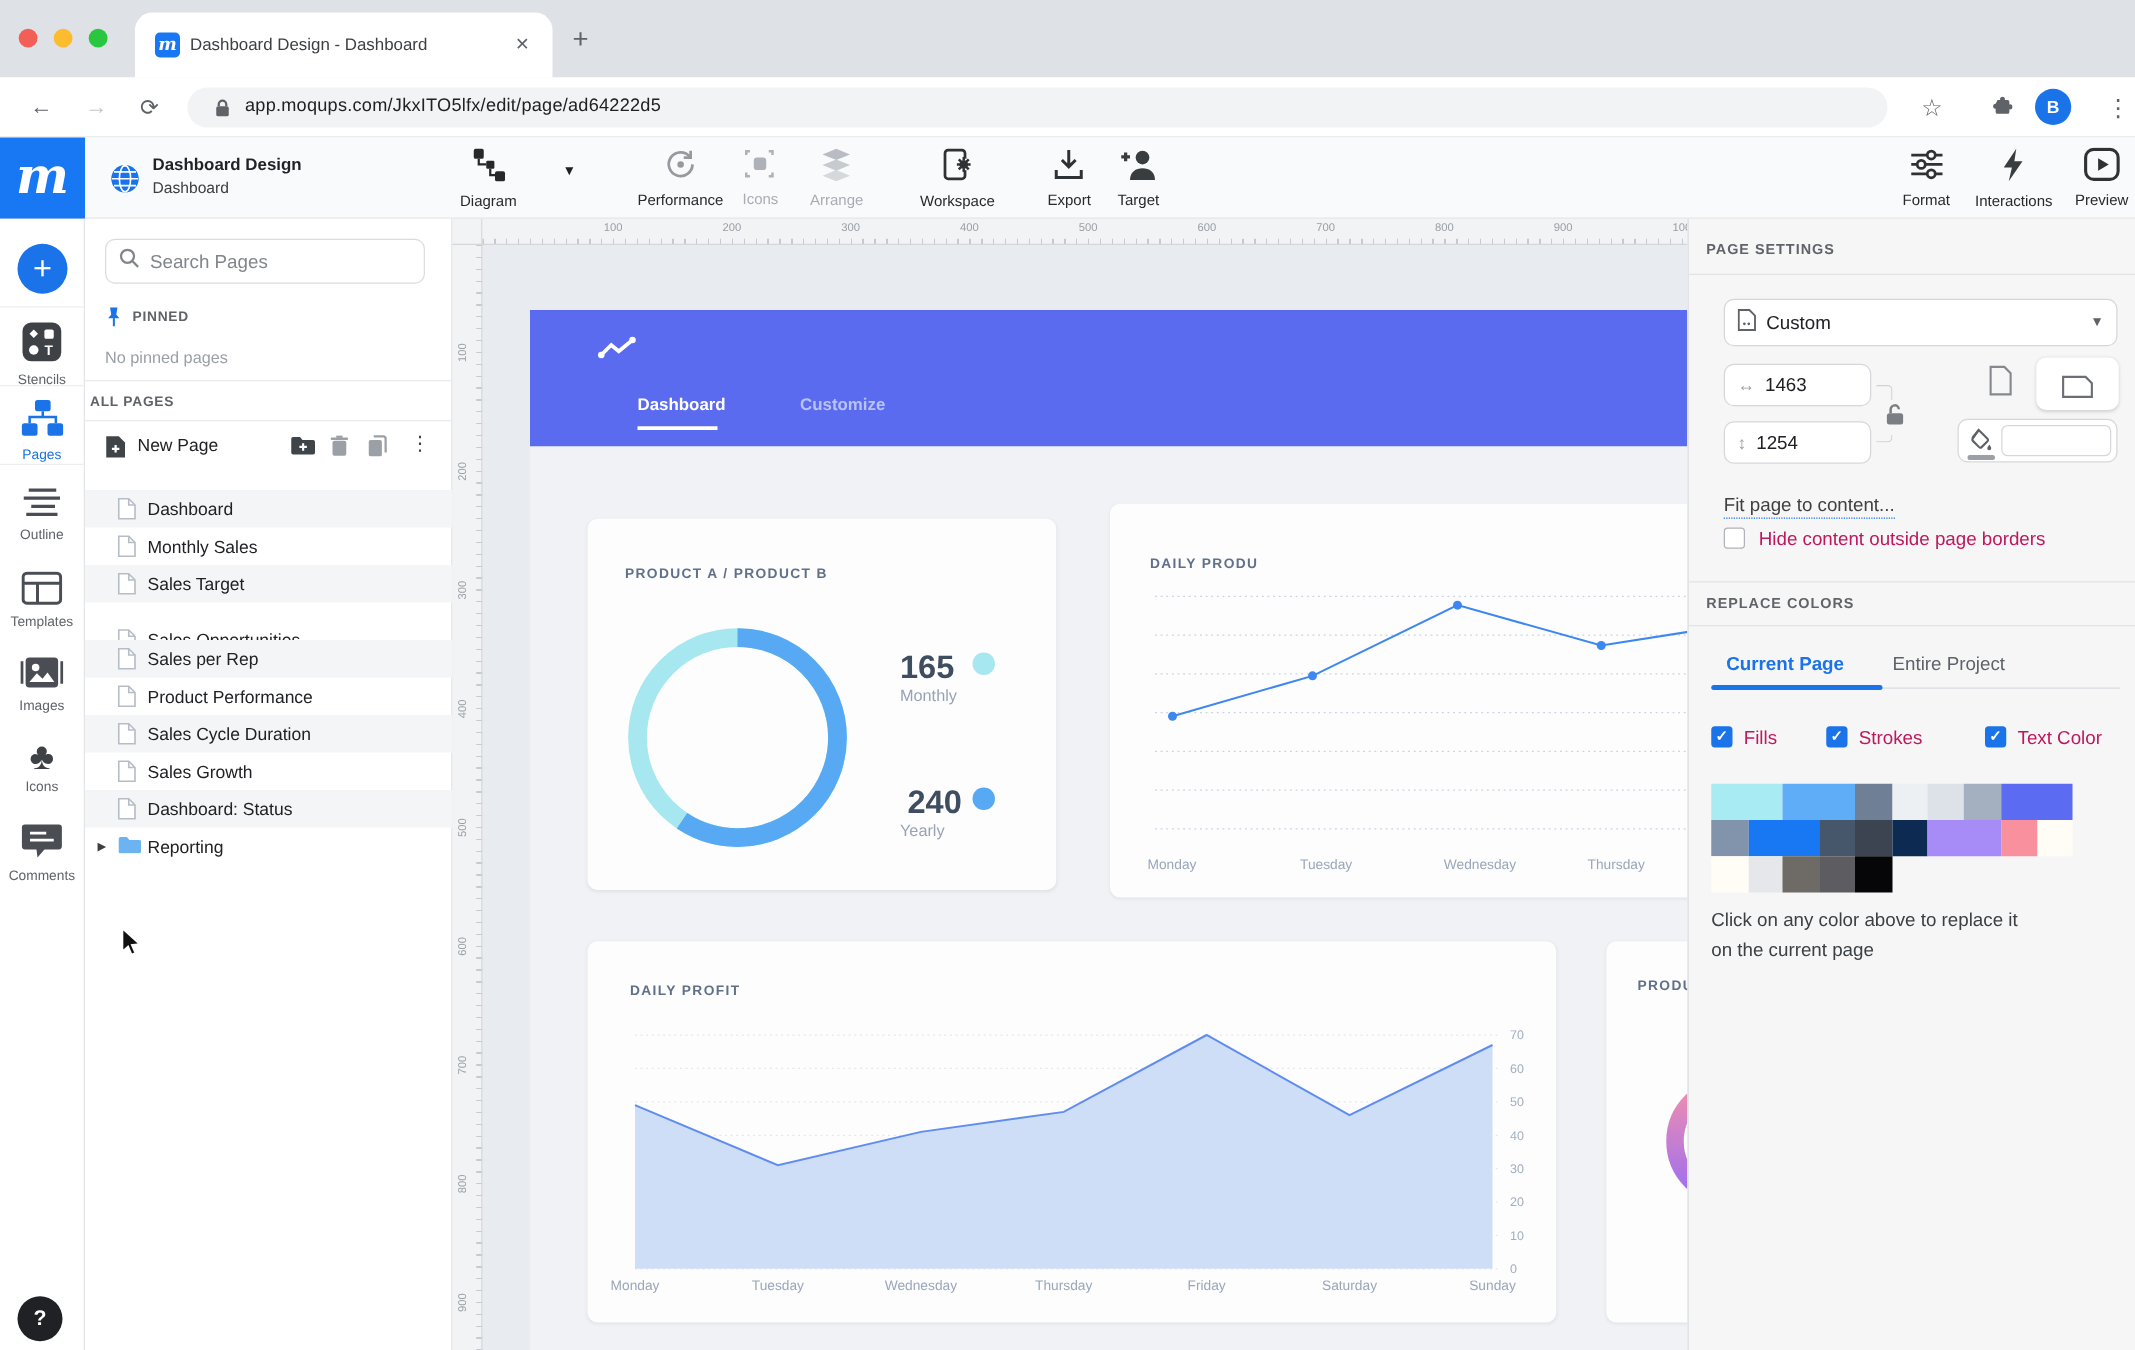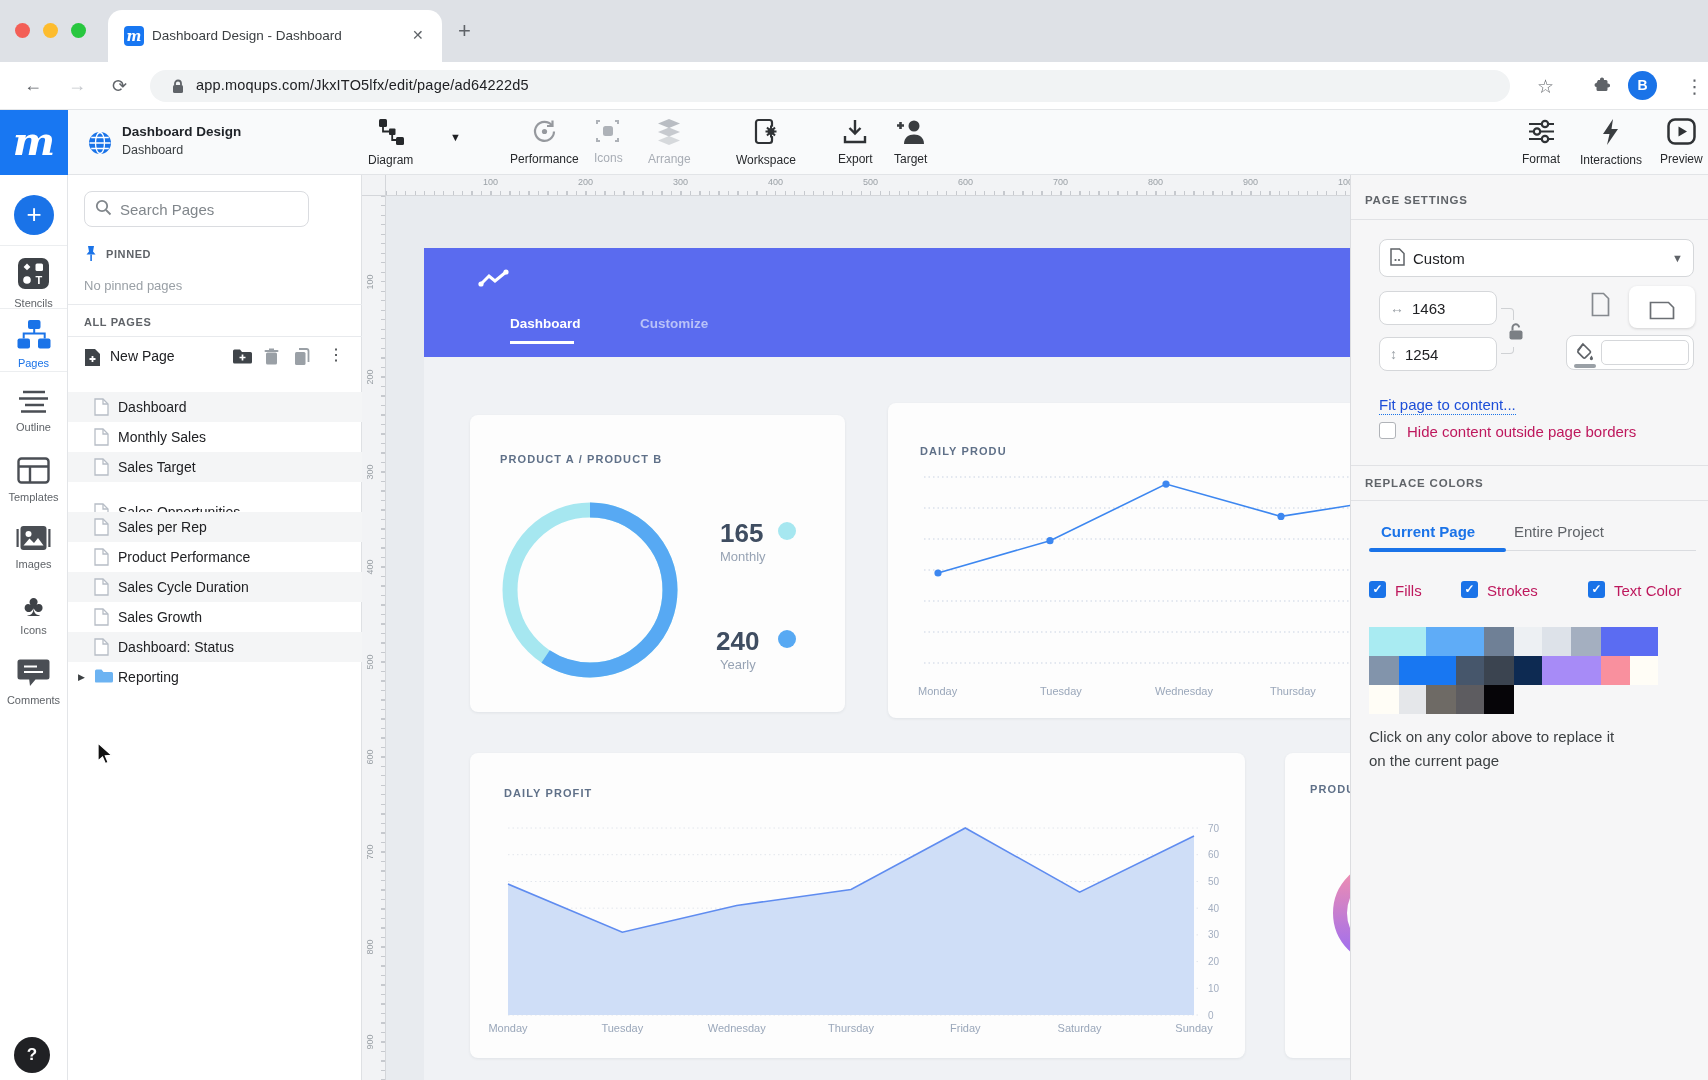--- a/index.html
+++ b/index.html
@@ -30,21 +30,21 @@
   
   #leftrail{left:0;top:175px;width:68px;height:905px;background:#fff;border-right:1px solid #e3e5e8}
   .railitem{position:absolute;left:0;width:67px;display:flex;flex-direction:column;align-items:center;gap:3px}
   .railitem .rlbl{font-size:11px;color:#5f6368}
   .railitem.active .rlbl{color:#1a73e8}
   .railsep{position:absolute;left:0;width:67px;height:1px;background:#eceef0}
   #plusbtn{left:14px;top:20px;width:40px;height:40px;border-radius:50%;background:#1a73e8;color:#fff;text-align:center;line-height:38px;font-size:26px}
   #helpbtn{left:14px;top:862px;width:36px;height:36px;border-radius:50%;background:#202124;color:#fff;text-align:center;line-height:36px;font-size:17px;font-weight:bold}
   
   #pagespanel{left:68px;top:175px;width:294px;height:905px;background:#fff;border-right:1px solid #dfe1e4}
-  #searchbox{left:16px;top:16px;width:225px;height:36px;border:1px solid #dadce0;border-radius:8px;background:#fff;display:flex;align-items:center;padding-left:10px;gap:8px}
+  #searchbox{left:16px;top:16px;width:256px;height:36px;border:1px solid #dadce0;border-radius:8px;background:#fff;display:flex;align-items:center;padding-left:10px;gap:8px}
   #searchbox .ph{font-size:15px;color:#80868b}
   .sechdr{font-size:11px;font-weight:bold;letter-spacing:.6px;color:#5f6368}
   .pdiv{position:absolute;left:0;width:294px;height:1px;background:#e8eaed}
   #newpagerow{left:0;top:166px;width:294px;height:32px}
   #newpagerow .nlbl{position:absolute;left:42px;top:7px;font-size:14px;color:#202124}
   .rowicon{position:absolute;top:7px}
   .prow{position:absolute;left:0;width:294px;height:30px}
   .prow.stripe{background:#f4f5f6}
   .prow .picon{position:absolute;left:26px;top:6px}
   .prow .plabel{position:absolute;left:50px;top:7px;font-size:14px;color:#202124}
@@ -66,21 +66,21 @@
   .cardtitle{position:absolute;font-size:11px;font-weight:bold;letter-spacing:1.1px;color:#5f7088}
   .bignum{position:absolute;font-size:26px;font-weight:bold;color:#3f4d61}
   .smalllbl{position:absolute;font-size:13px;color:#97a3b4}
   .dot{position:absolute;width:18px;height:18px;border-radius:50%}
   
   #rightpanel{left:1350px;top:175px;width:358px;height:905px;background:#f6f6f7;border-left:1px solid #dcdde0}
   .rphdr{position:absolute;font-size:11.5px;font-weight:bold;letter-spacing:.8px;color:#606469}
   .rpdiv{position:absolute;left:0;width:358px;height:1px;background:#e1e2e5}
   .field{position:absolute;background:#fff;border:1px solid #d5d7da;border-radius:8px;display:flex;align-items:center;gap:8px;padding:0 10px;font-size:15px;color:#202124}
   .arrowg{color:#9aa0a6;font-size:14px}
-  #fitlink{position:absolute;font-size:15px;color:#1d4ed8;border-bottom:1px dotted #1a73e8;padding-bottom:1px}
+  #fitlink{position:absolute;font-size:15px;color:#404040;border-bottom:1px dotted #1a73e8;padding-bottom:1px}
   .cb{position:absolute;width:17px;height:17px;border-radius:3px}
   .cb.on{background:#1a73e8;color:#fff;text-align:center;line-height:17px;font-size:12px;font-weight:bold}
   .cb.off{background:#fff;border:1.5px solid #b0b3b8}
   .cblbl{position:absolute;font-size:15px;color:#be185d}
   .rtab{position:absolute;font-size:15px}
   #swatches{left:18px;top:452px;width:300px}
   .swrow{display:flex}
   .sw{height:29px}
   .hint{position:absolute;font-size:15px;color:#3c4043}
   #cursor{left:94px;top:742px;z-index:50}
@@ -321,21 +321,21 @@
           </svg></span>
     <span class="ph">Search Pages</span>
   </div>
   <span class="abs" style="left:16px;top:70px"><svg width="14" height="17">
           <path d="M4 1h6l-1 5.5 2.5 3H2.5L5 6.5z" fill="#1a73e8"></path>
           <rect x="6.3" y="9.5" width="1.6" height="6.5" fill="#1a73e8"></rect>
         </svg></span>
   <span class="abs sechdr" style="left:38px;top:73px">PINNED</span>
   <span class="abs" style="left:16px;top:103px;font-size:13px;color:#9aa0a6">No pinned pages</span>
   <div class="pdiv" style="top:129px"></div>
-  <span class="abs sechdr" style="left:16px;top:141px">ALL PAGES</span>
+  <span class="abs sechdr" style="left:4px;top:141px">ALL PAGES</span>
   <div class="pdiv" style="top:161px"></div>
   <div class="abs" id="newpagerow">
     <span class="rowicon" style="left:16px"><svg width="17" height="19">
             <path d="M1 1h10l5 5v12H1z" fill="#3f4449"></path>
             <g stroke="#fff" stroke-width="1.8">
               <path d="M8.5 8v6M5.5 11h6"></path>
             </g>
           </svg></span>
     <span class="nlbl">New Page</span>
     <span class="rowicon" style="left:164px"><svg width="20" height="16">
@@ -470,21 +470,21 @@
 
   <div class="card" style="left:108px;top:240px;width:375px;height:297px">
     <span class="cardtitle" style="left:30px;top:38px">PRODUCT A / PRODUCT B</span>
     <div id="donut-svg"><svg width="375" height="297">
       <circle cx="120" cy="175" r="80" fill="none" stroke="#a6e7f0" stroke-width="15"></circle>
       <circle cx="120" cy="175" r="80" fill="none" stroke="#57a9f3" stroke-width="15" stroke-dasharray="297.9 502.7" transform="rotate(-90 120 175)"></circle>
     </svg></div>
     <span class="bignum" style="left:250px;top:103px">165</span>
     <span class="dot" id="dot-monthly" style="left: 308px; top: 107px; background: rgb(166, 231, 240);"></span>
     <span class="smalllbl" style="left:250px;top:134px">Monthly</span>
-    <span class="bignum" style="left:246px;top:211px">240</span>
+    <span class="bignum" style="left:256px;top:211px">240</span>
     <span class="dot" id="dot-yearly" style="left: 308px; top: 215px; background: rgb(87, 169, 243);"></span>
     <span class="smalllbl" style="left:250px;top:242px">Yearly</span>
   </div>
 
   <div class="card" style="left:526px;top:228px;width:470px;height:315px">
     <span class="cardtitle" style="left:32px;top:42px">DAILY PRODU</span>
     <div id="sales-svg"><svg width="470" height="315">
             <line x1="36" y1="74" x2="470" y2="74" stroke="#c9d3e3" stroke-width="1" stroke-dasharray="1.5 3"></line>
             <line x1="36" y1="105" x2="470" y2="105" stroke="#c9d3e3" stroke-width="1" stroke-dasharray="1.5 3"></line>
             <line x1="36" y1="136" x2="470" y2="136" stroke="#c9d3e3" stroke-width="1" stroke-dasharray="1.5 3"></line>

